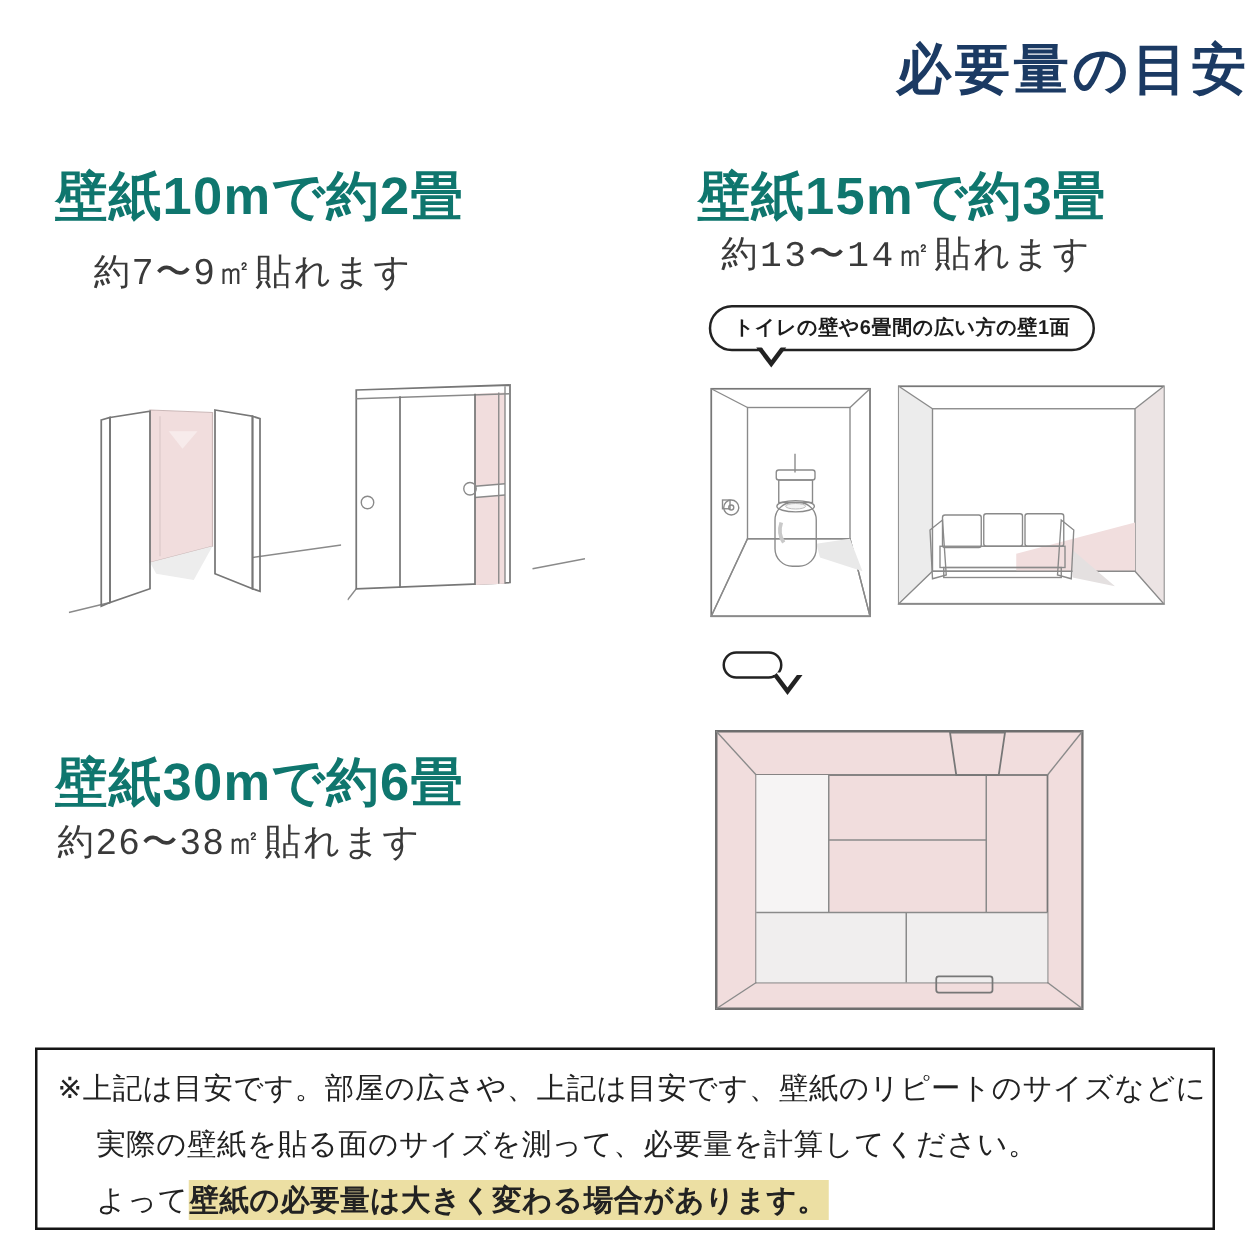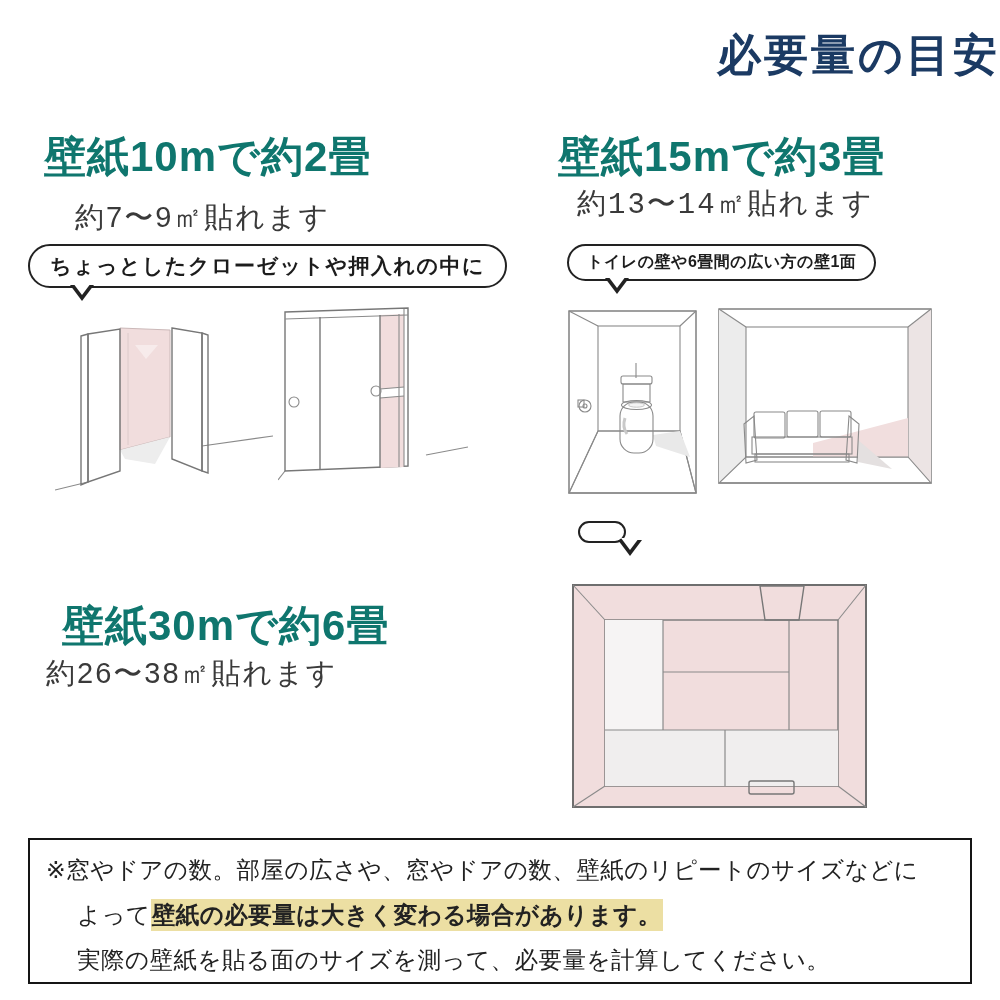--- a/index.html
+++ b/index.html
@@ -41,25 +41,20 @@
 </style>
 </head>
 <body>
 
 <div id="canvas">
 
   <div class="title">必要量の目安</div>
 
   <div class="h2" style="left:44px;top:129px;">壁紙10mで約2畳</div>
   <div class="sub" style="left:46px;top:198px;margin-left:29px;">約7〜9㎡貼れます</div>
-  <div class="bubble b1">
-    <span>ちょっとしたクローゼットや押入れの中に</span>
-    <span class="tail-b"></span>
-    <span class="tail-w"></span>
-  </div>
 
   <svg class="illus" style="left:55px;top:303px;" width="218" height="212" viewBox="0 0 218 212">
     <line x1="0" y1="187" x2="33" y2="179" class="ol2"></line>
     <line x1="147" y1="143" x2="218" y2="133" class="ol2"></line>
     <polygon points="65,25 115,27 115,134 65,147" fill="#f1dddd" stroke="#cbb8b8" stroke-width="1"></polygon>
     <polygon points="80,42 103,42 91,56" fill="#f7ebeb"></polygon>
     <line x1="73" y1="30" x2="73" y2="142" stroke="#dccaca" stroke-width="1"></line>
     <polygon points="65,147 115,134 100,161 70,156" fill="#ededed"></polygon>
     <polygon points="26,33 33,31 33,179 26,182" fill="#fff" class="ol"></polygon>
     <polygon points="33,31 65,26 65,168 33,179" fill="#fff" class="ol"></polygon>
@@ -127,21 +122,21 @@
       <rect x="36" y="104" width="31" height="26" rx="2" fill="#fff" class="ol2"></rect>
       <rect x="69" y="103" width="31" height="26" rx="2" fill="#fff" class="ol2"></rect>
       <rect x="102" y="103" width="31" height="26" rx="2" fill="#fff" class="ol2"></rect>
       <rect x="34" y="129" width="100" height="17" fill="#fff" class="ol2"></rect>
       <rect x="37" y="146" width="94" height="8" fill="#fff" class="ol2"></rect>
       <polygon points="26,116 36,108 39,152 28,155" fill="#fff" class="ol2"></polygon>
       <polygon points="131,108 141,116 139,155 128,152" fill="#fff" class="ol2"></polygon>
     </g>
   </svg>
 
-  <div class="h2" style="left:62px;top:598px;">壁紙30mで約6畳</div>
+  <div class="h2" style="left:44px;top:598px;">壁紙30mで約6畳</div>
   <div class="sub" style="left:46px;top:654px;">約26〜38㎡貼れます</div>
   <div class="bubble b3">
     <span class="tail-b"></span>
     <span class="tail-w"></span>
   </div>
 
   <svg class="illus" style="left:572px;top:584px;" width="295" height="224" viewBox="0 0 295 224">
     <polygon points="1,1 294,1 294,223 1,223" fill="#f1dddd" stroke="#6e6e6e" stroke-width="2"></polygon>
     <rect x="33" y="36" width="233" height="166" fill="#ffffff" class="ol"></rect>
     <rect x="33" y="36" width="58" height="110" fill="#f6f4f4"></rect>
@@ -155,18 +150,18 @@
       <line x1="217" y1="36" x2="217" y2="146"></line>
       <line x1="91" y1="88" x2="217" y2="88"></line>
       <line x1="33" y1="146" x2="266" y2="146"></line>
       <line x1="153" y1="146" x2="153" y2="202"></line>
     </g>
     <polygon points="188,2 232,2 227,36 193,36" fill="#ffffff" class="ol"></polygon>
     <rect x="177" y="197" width="45" height="13" rx="2" fill="#ffffff" class="ol"></rect>
   </svg>
 
   <div class="note">
-    <div class="ln">※窓やドアの数。部屋の広さや、窓やドアの数、壁紙のリピートのサイズなどに</div>
+    <div class="ln">※上記は目安です。部屋の広さや、上記は目安です、壁紙のリピートのサイズなどに</div>
+    <div class="ln cont">実際の壁紙を貼る面のサイズを測って、必要量を計算してください。</div>
     <div class="ln cont"><span>よって</span><span class="hl">壁紙の必要量は大きく変わる場合があります。</span></div>
-    <div class="ln cont">実際の壁紙を貼る面のサイズを測って、必要量を計算してください。</div>
   </div>
 
 </div>
 
 </body></html>

